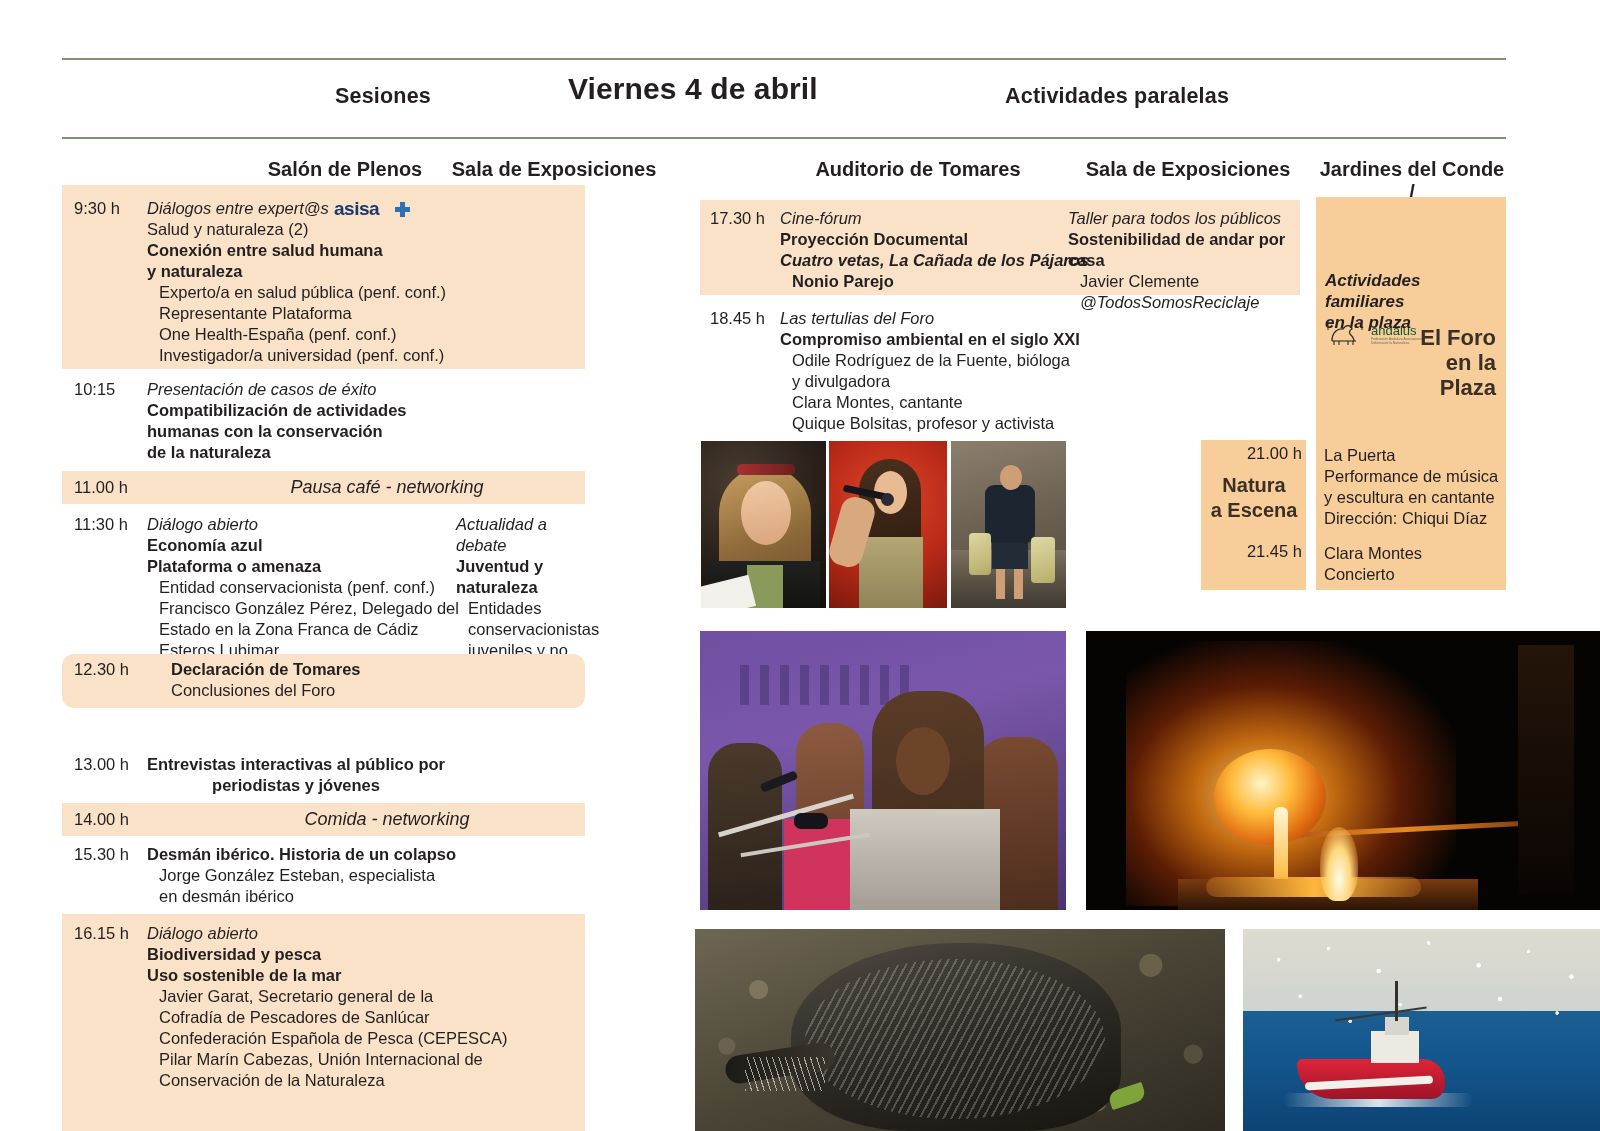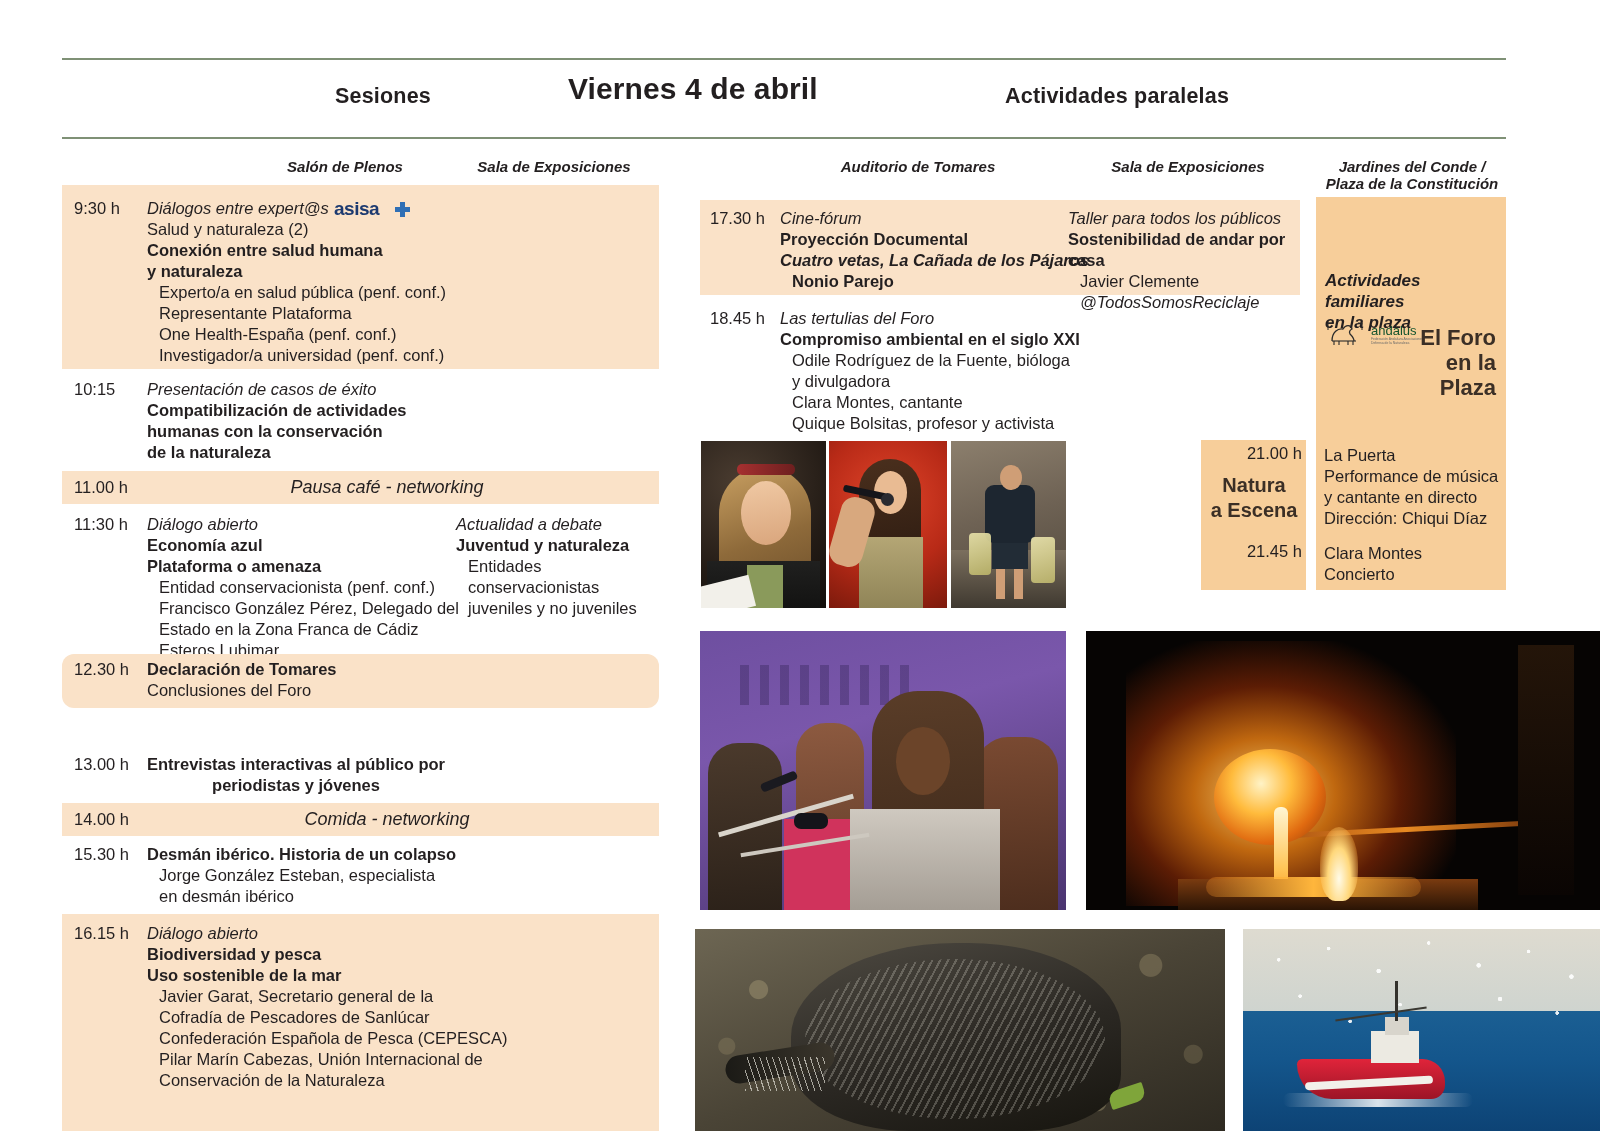--- a/index.html
+++ b/index.html
@@ -18,39 +18,39 @@
   .rule-top{left:62px;top:58px;width:1444px;}
   .rule-mid{left:62px;top:137px;width:1444px;}
 
   
   .hdr{position:absolute;font-weight:bold;color:#231f20;}
   .hdr-sesiones{left:335px;top:84px;font-size:21.5px;letter-spacing:.2px;}
   .hdr-dia{left:568px;top:72px;font-size:30px;letter-spacing:.1px;}
   .hdr-paralelas{left:1005px;top:84px;font-size:21.5px;letter-spacing:.2px;}
 
   
-  .cap{position:absolute;font-style:italic;font-weight:bold;font-size:15px;color:#231f20;text-align:center;line-height:1.15;}
+  .cap{position:absolute;font-weight:bold;font-size:20px;color:#231f20;text-align:center;line-height:1.15;}
   .cap-plenos{left:195px;top:158px;width:300px;}
   .cap-salaexpo-l{left:424px;top:158px;width:260px;}
   .cap-auditorio{left:788px;top:158px;width:260px;}
   .cap-salaexpo-r{left:1058px;top:158px;width:260px;}
   .cap-jardines{left:1318px;top:158px;width:188px;}
 
   
   .row{position:absolute;}
   .row.beige{background:#fae2c8;}
   .time{position:absolute;font-size:16.5px;color:#231f20;white-space:nowrap;}
   .body{position:absolute;font-size:16.5px;line-height:21px;color:#231f20;}
   .body .it{font-style:italic;}
   .body .bd{font-weight:bold;}
   .body .in{display:block;padding-left:12px;}
   .centered{position:absolute;text-align:center;font-style:italic;font-size:18px;}
 
   
-  .L{left:62px;width:597px;text-decoration:underline;}
+  .L{left:62px;width:523px;text-decoration:underline;}
   .Ltime{left:12px;}
   .Lbody{left:85px;}
   .Lbody2{left:394px;}
 
   
   .R{left:700px;}
   .Rtime{left:10px;}
   .Rbody{left:80px;}
   .Rbody2{left:368px;}
 
@@ -294,21 +294,21 @@
     <div class="body Lbody2" style="top:4px;">
       <span class="it">Actualidad a debate</span><br>
       <span class="bd">Juventud y naturaleza</span>
       <span class="in">Entidades conservacionistas</span>
       <span class="in">juveniles y no juveniles</span>
     </div>
   </div>
 
   <div class="row beige L" style="top:654px;height:54px;border-radius:12px;">
     <div class="time Ltime" style="top:6px;">12.30 h</div>
-    <div class="body Lbody" style="top:5px;">
+    <div class="body Lbody" style="top:5px;margin-left:24px;">
       <span class="bd">Declaración de Tomares</span><br>
       <span>Conclusiones del Foro</span>
     </div>
   </div>
 
   <div class="row L" style="top:749px;height:54px;text-align:center;">
     <div class="time Ltime" style="top:6px;">13.00 h</div>
     <div class="body Lbody" style="top:5px;">
       <span class="bd">Entrevistas interactivas al público por</span><br>
       <span class="bd">periodistas y jóvenes</span>
@@ -403,21 +403,21 @@
   <div class="nat-t1">21.00 h</div>
   <div class="natura-txt">
     <span>Natura</span><br>
     <span>a Escena</span>
   </div>
   <div class="nat-t2">21.45 h</div>
 
   <div class="puerta">
     <span class="bd">La Puerta</span><br>
     <span>Performance de música</span><br>
-    <span>y cantante en directo</span>
+    <span>y escultura en cantante</span>
     <span class="in">Dirección: Chiqui Díaz</span>
   </div>
 
   <div class="cmontes">
     <span class="bd">Clara Montes</span><br>
     <span>Concierto</span>
   </div>
 
   <div class="photo p1">
     <div class="ph-inner">

